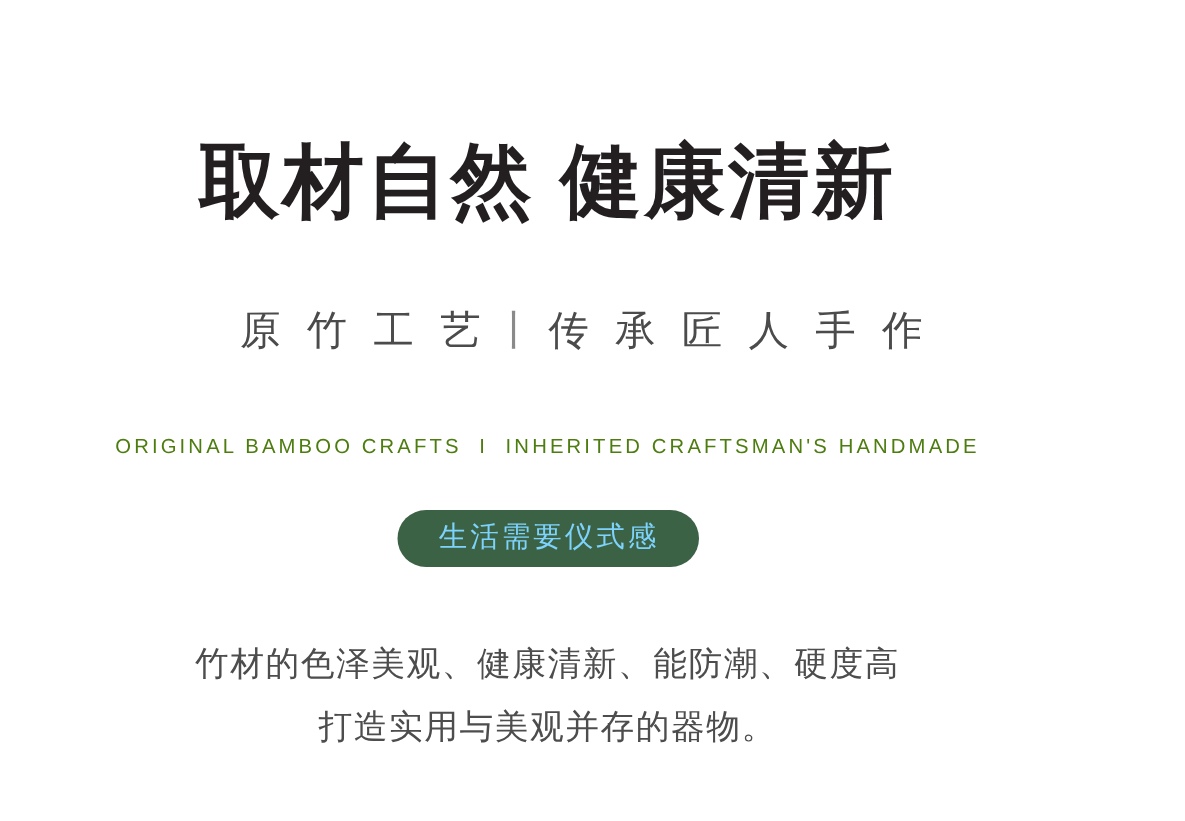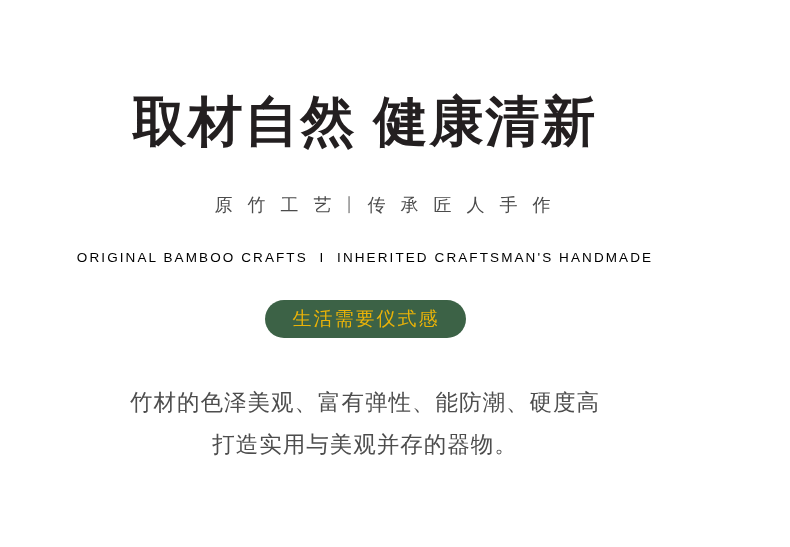--- a/index.html
+++ b/index.html
@@ -27,50 +27,50 @@
     font-size: 54px;
     line-height: 1.08;
     font-weight: bold;
     color: #231f20;
     letter-spacing: 2px;
     text-align: center;
     white-space: pre;
   }
   .subline {
     margin-top: 26px;
-    font-size: 18px;
+    font-size: 27px;
     line-height: 1.1;
     color: #4b4b4b;
     letter-spacing: 5px;
     text-align: center;
     font-weight: 400;
     white-space: pre;
   }
   .subline .divider-bar {
     color: #8a8a8a;
     font-weight: 300;
     padding: 0 4px;
   }
   .latin {
-    margin-top: 14px;
+    margin-top: 25px;
     font-size: 13.5px;
-    color: #000000;
+    color: #4d7c0f;
     letter-spacing: 2.1px;
     text-align: right;
     white-space: pre;
     font-weight: 400;
   }
   .badge-wrap {
     margin-top: 35px;
     display: flex;
     justify-content: center;
   }
   .badge {
     background: #3c6246;
-    color: #eab308;
+    color: #7dd3fc;
     font-size: 19px;
     letter-spacing: 2px;
     padding: 9px 26px 10px 28px;
     border-radius: 20px;
     line-height: 1;
     white-space: pre;
   }
   .body-copy {
     margin-top: 44px;
     text-align: center;
@@ -95,17 +95,17 @@
     <span>原 竹 工 艺</span><span class="divider-bar">丨</span><span>传 承 匠 人 手 作</span>
   </div>
 
   <div class="latin">ORIGINAL BAMBOO CRAFTS  I  INHERITED CRAFTSMAN'S HANDMADE</div>
 
   <div class="badge-wrap">
     <div class="badge">生活需要仪式感</div>
   </div>
 
   <div class="body-copy">
-    <span class="line">竹材的色泽美观、富有弹性、能防潮、硬度高</span>
+    <span class="line">竹材的色泽美观、健康清新、能防潮、硬度高</span>
     <span class="line">打造实用与美观并存的器物。</span>
   </div>
 
 </div>
 
 </body></html>

